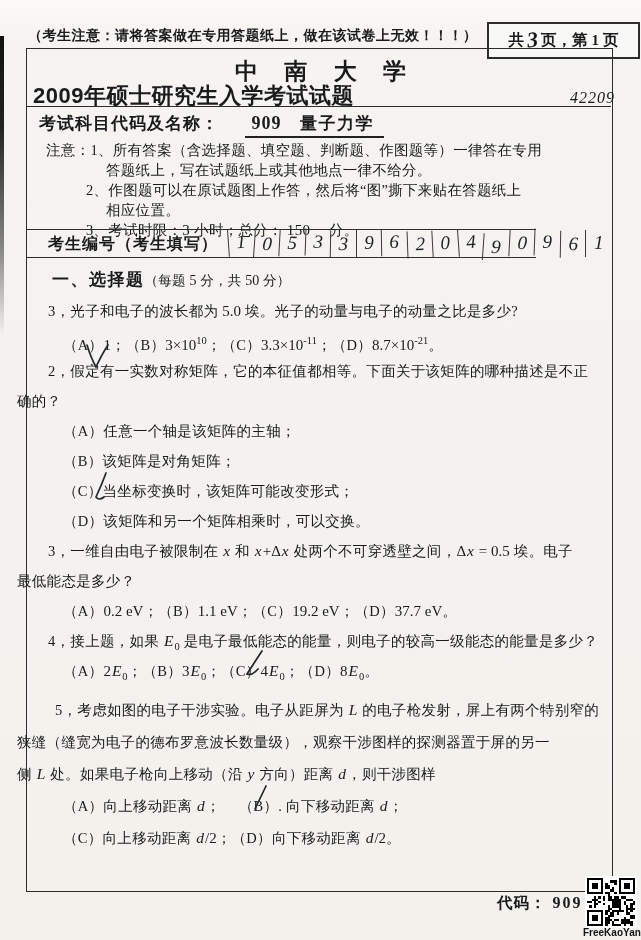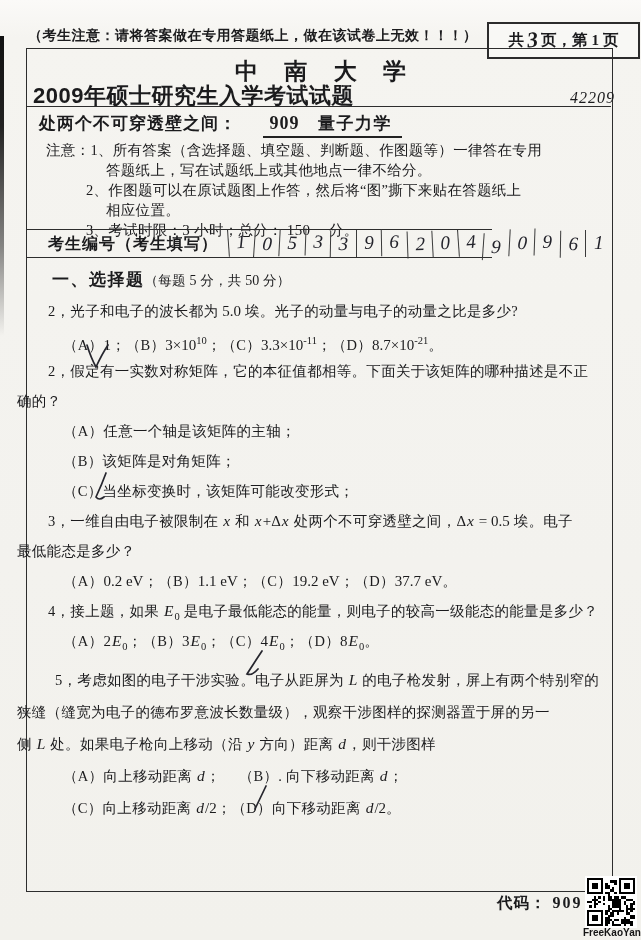--- a/index.html
+++ b/index.html
@@ -26,21 +26,21 @@
   .subject-row{position:absolute;left:39px;top:112px;white-space:nowrap;}
   .subject-label{font-size:17px;font-weight:800;letter-spacing:1px;}
   .subject-value{display:inline-block;margin-left:22px;border-bottom:2px solid #222;padding:0 10px 1px 6px;}
   .subject-value .code{font-family:"Liberation Serif",serif;font-size:18px;font-weight:700;letter-spacing:1px;}
   .subject-value .name{font-size:17px;font-weight:800;margin-left:14px;letter-spacing:1.5px;}
   .notes{position:absolute;left:46px;top:140px;width:545px;font-family:"Liberation Serif",serif;}
   .nline{height:20px;line-height:20px;font-size:14.5px;letter-spacing:.3px;white-space:nowrap;}
   .nline.ncont{padding-left:60px;}
   .nline.nnum{padding-left:40px;}
   .candidate-row{position:absolute;left:26px;top:229px;width:466px;height:27px;
-        border-top:1.6px solid #2d2d2d;border-bottom:1.6px solid #2d2d2d;}
+        border-top:1.6px solid #2d2d2d;border-bottom:1.6px solid #2d2d2d;padding-left:44px;}
   .cand-label{position:absolute;left:22px;top:0;line-height:27px;font-size:16px;font-weight:800;letter-spacing:1px;}
   .cand-cells{position:absolute;left:202px;top:0;width:383px;height:27px;display:flex;}
   .cand-cell{flex:1;border-left:1.2px solid #3a3a3a;text-align:center;font-family:"Liberation Serif",serif;
         font-style:italic;font-size:19px;line-height:25px;color:#23232b;overflow:visible;}
   .qbody{position:absolute;left:17px;top:258px;width:620px;}
   .line{white-space:nowrap;height:30px;line-height:30px;}
   .line.heading{margin-top:5px;height:33px;line-height:33px;padding-left:35px;}
   .line.stem{padding-left:31px;}
   .line.cont{}
   .line.opt{padding-left:46px;}
@@ -78,21 +78,21 @@
   </div>
 
   <div class="main-box"></div>
 
   <div class="university">中 南 大 学</div>
   <div class="exam-title">2009年硕士研究生入学考试试题</div>
   <div class="serial">42209</div>
   <div class="rule-title"></div>
 
   <div class="subject-row">
-    <span class="subject-label">处两个不可穿透壁之间：</span>
+    <span class="subject-label">考试科目代码及名称：</span>
     <span class="subject-value">
       <span class="code">909</span>
       <span class="name">量子力学</span>
     </span>
   </div>
 
   <div class="notes" id="notes">
       <div class="nline n0"><span class="sg-t">注意：1、所有答案（含选择题、填空题、判断题、作图题等）一律答在专用</span></div>
       <div class="nline ncont"><span class="sg-t">答题纸上，写在试题纸上或其他地点一律不给分。</span></div>
       <div class="nline nnum"><span class="sg-t">2、作图题可以在原试题图上作答，然后将“图”撕下来贴在答题纸上</span></div>
@@ -116,27 +116,28 @@
         <div class="cand-cell" style="transform: rotate(4deg) translateY(4px);">9</div>
         <div class="cand-cell" style="transform: rotate(3deg) translateY(0px);">0</div>
         <div class="cand-cell" style="transform: rotate(2deg) translateY(-1px);">9</div>
         <div class="cand-cell" style="transform: rotate(1deg) translateY(1px);">6</div>
         <div class="cand-cell" style="transform: rotate(0deg) translateY(0px);">1</div>
       </div>
   </div>
 
   <div class="qbody" id="qbody">
       <div class="line heading"><span class="sg-h">一、选择题</span><span class="sg-t">（每题 </span><span class="sg-n">5</span><span class="sg-t"> 分，共 </span><span class="sg-n">50</span><span class="sg-t"> 分）</span></div>
-      <div class="line stem"><span class="sg-t">2，光子和电子的波长都为 </span><span class="sg-n">5.0</span><span class="sg-t"> 埃。光子的动量与电子的动量之比是多少?</span></div>
+      <div class="line stem"><span class="sg-t">3，光子和电子的波长都为 </span><span class="sg-n">5.0</span><span class="sg-t"> 埃。光子的动量与电子的动量之比是多少?</span></div>
       <div class="line opt"><span class="sg-t">（A）</span><span class="sg-n">1</span><span class="sg-t">；（B）</span><span class="sg-n">3×10</span><span class="sg-sup">10</span><span class="sg-t">；（C）</span><span class="sg-n">3.3×10</span><span class="sg-sup">-11</span><span class="sg-t">；（D）</span><span class="sg-n">8.7×10</span><span class="sg-sup">-21</span><span class="sg-t">。</span></div>
       <div class="line stem"><span class="sg-t">2，假定有一实数对称矩阵，它的本征值都相等。下面关于该矩阵的哪种描述是不正</span></div>
       <div class="line cont"><span class="sg-t">确的？</span></div>
       <div class="line opt"><span class="sg-t">（A）任意一个轴是该矩阵的主轴；</span></div>
       <div class="line opt"><span class="sg-t">（B）该矩阵是对角矩阵；</span></div>
       <div class="line opt"><span class="sg-t">（C）当坐标变换时，该矩阵可能改变形式；</span></div>
+      <div class="line opt"><span class="sg-t">（D）该矩阵和另一个矩阵相乘时，可以交换。</span></div>
       <div class="line stem"><span class="sg-t">3，一维自由电子被限制在 </span><span class="sg-m">x</span><span class="sg-t"> 和 </span><span class="sg-m">x</span><span class="sg-n">+Δ</span><span class="sg-m">x</span><span class="sg-t"> 处两个不可穿透壁之间，</span><span class="sg-n">Δ</span><span class="sg-m">x</span><span class="sg-n"> = 0.5</span><span class="sg-t"> 埃。电子</span></div>
       <div class="line cont"><span class="sg-t">最低能态是多少？</span></div>
       <div class="line opt"><span class="sg-t">（A）</span><span class="sg-n">0.2 eV</span><span class="sg-t">；（B）</span><span class="sg-n">1.1 eV</span><span class="sg-t">；（C）</span><span class="sg-n">19.2 eV</span><span class="sg-t">；（D）</span><span class="sg-n">37.7 eV</span><span class="sg-t">。</span></div>
       <div class="line stem"><span class="sg-t">4，接上题，如果 </span><span class="sg-m">E</span><span class="sg-sub">0</span><span class="sg-t"> 是电子最低能态的能量，则电子的较高一级能态的能量是多少？</span></div>
       <div class="line opt"><span class="sg-t">（A）</span><span class="sg-n">2</span><span class="sg-m">E</span><span class="sg-sub">0</span><span class="sg-t">；（B）</span><span class="sg-n">3</span><span class="sg-m">E</span><span class="sg-sub">0</span><span class="sg-t">；（C）</span><span class="sg-n">4</span><span class="sg-m">E</span><span class="sg-sub">0</span><span class="sg-t">；（D）</span><span class="sg-n">8</span><span class="sg-m">E</span><span class="sg-sub">0</span><span class="sg-t">。</span></div>
       <div class="line stem q5 gap8"><span class="sg-t">5，考虑如图的电子干涉实验。电子从距屏为 </span><span class="sg-m">L</span><span class="sg-t"> 的电子枪发射，屏上有两个特别窄的</span></div>
       <div class="line cont q5"><span class="sg-t">狭缝（缝宽为电子的德布罗意波长数量级），观察干涉图样的探测器置于屏的另一</span></div>
       <div class="line cont q5"><span class="sg-t">侧 </span><span class="sg-m">L</span><span class="sg-t"> 处。如果电子枪向上移动（沿 </span><span class="sg-m">y</span><span class="sg-t"> 方向）距离 </span><span class="sg-m">d</span><span class="sg-t">，则干涉图样</span></div>
       <div class="line opt q5"><span class="sg-t">（A）向上移动距离 </span><span class="sg-m">d</span><span class="sg-t">；</span><span class="sg-sp" style="width: 18px;"></span><span class="sg-t">（B）. 向下移动距离 </span><span class="sg-m">d</span><span class="sg-t">；</span></div>
       <div class="line opt q5"><span class="sg-t">（C）向上移动距离 </span><span class="sg-m">d</span><span class="sg-n">/2</span><span class="sg-t">；（D）向下移动距离 </span><span class="sg-m">d</span><span class="sg-n">/2</span><span class="sg-t">。</span></div>

